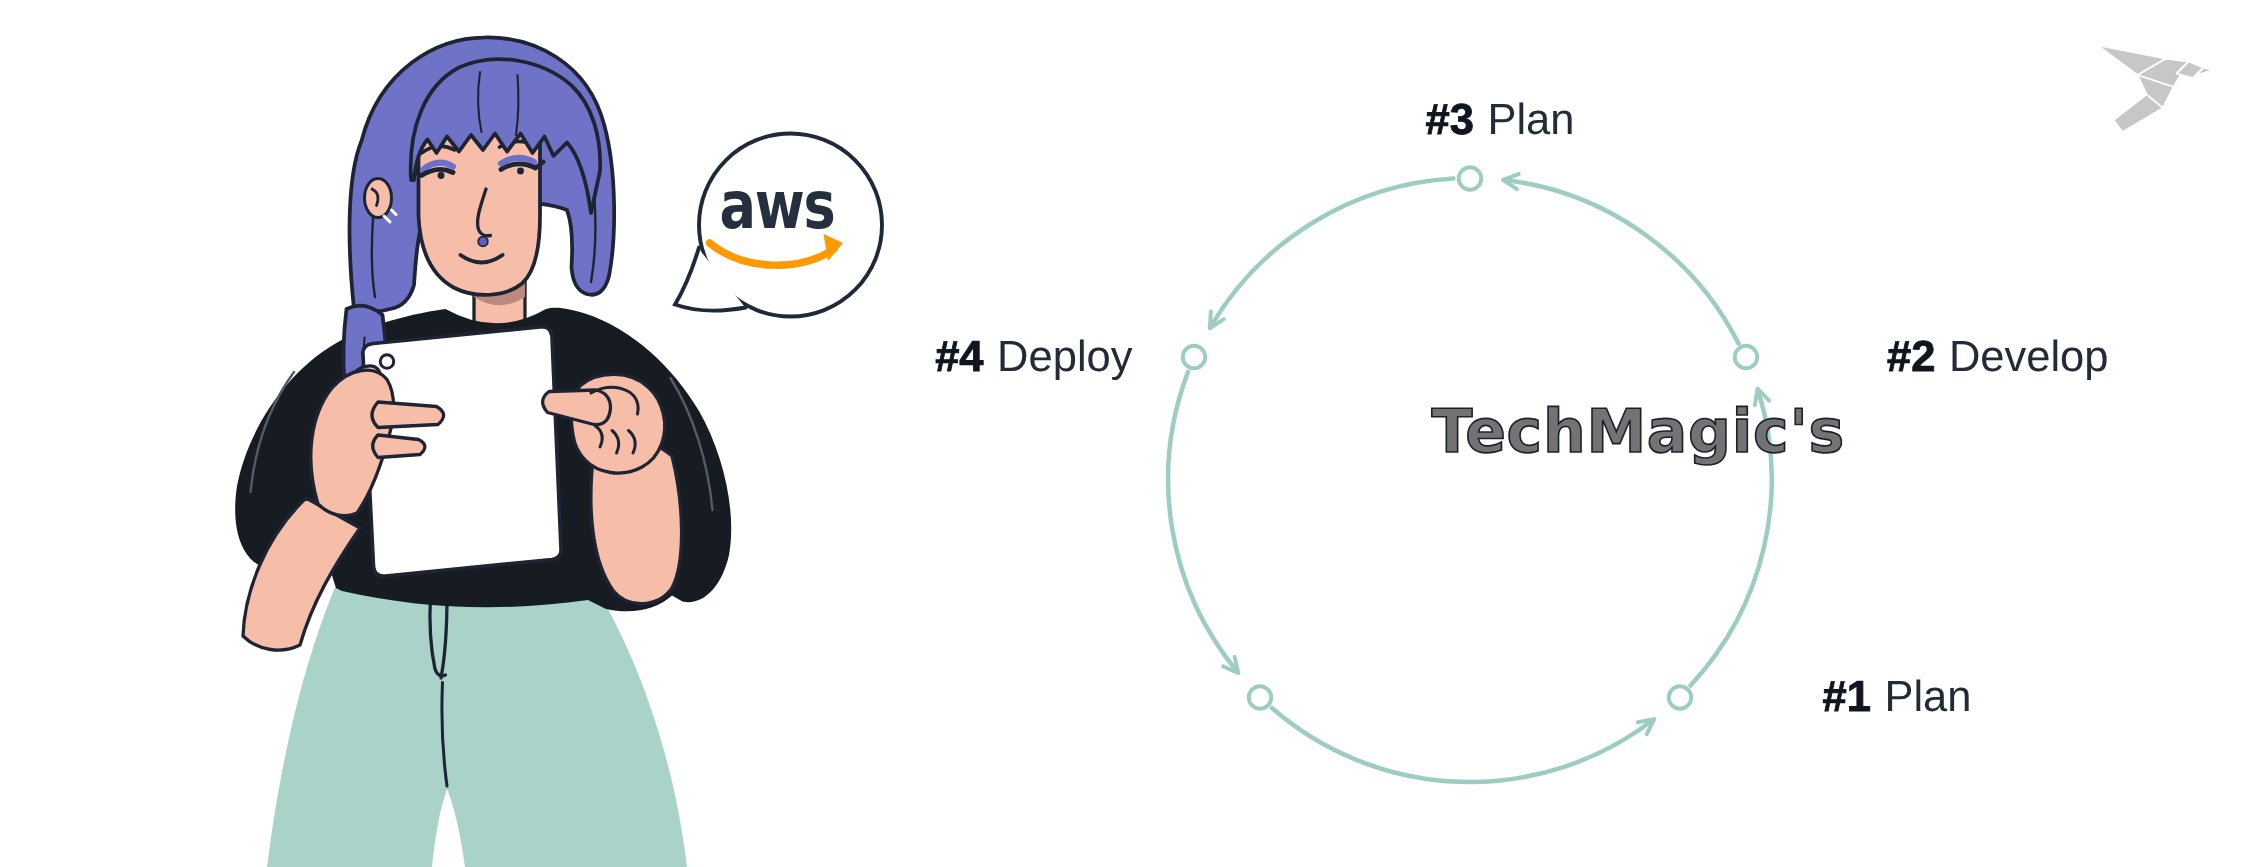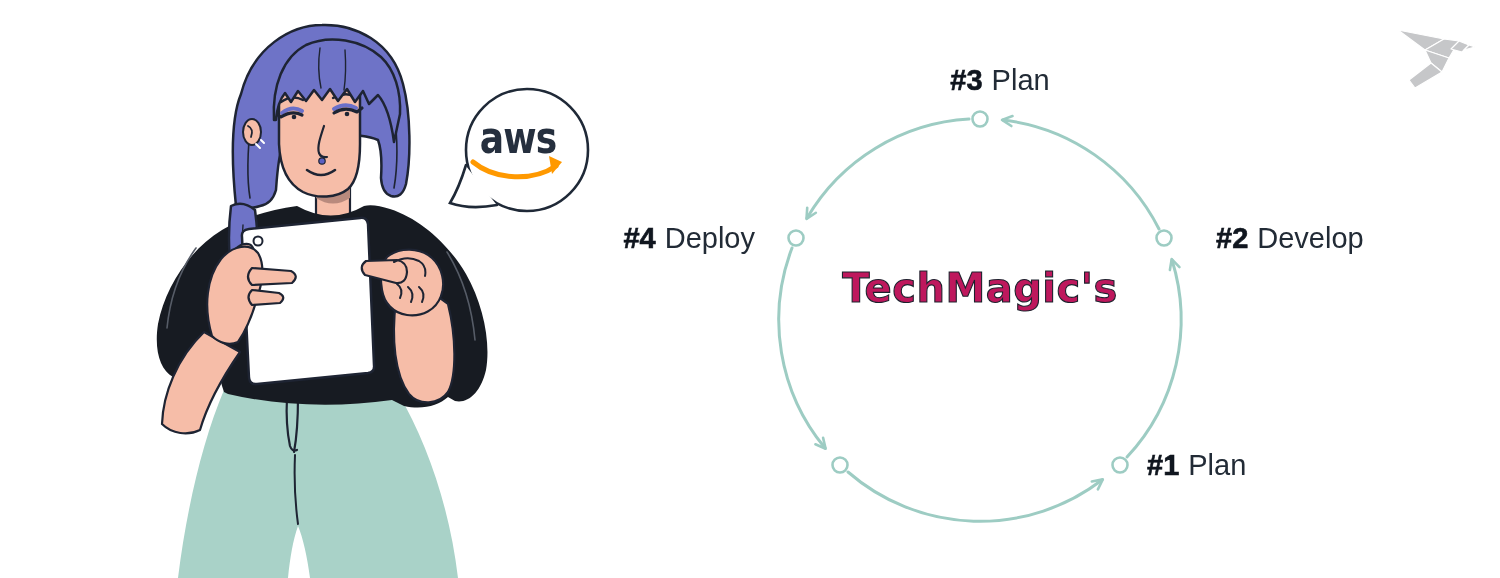--- a/index.html
+++ b/index.html
@@ -13,32 +13,32 @@
   
   .step {
     position:absolute; white-space:nowrap;
     font-size:29px; line-height:36px; color:#222b36;
   }
   .step .num {
     font-weight:700; color:#10161f;
     -webkit-text-stroke:0.6px #10161f;
     margin-right:9px;
   }
-  .step-1 { left:1147px; top:447px; }
-  .step-2 { left:1216px; top:220px; }
+  .step-1 { left:1215px; top:447px; }
+  .step-2 { left:1258px; top:220px; }
   .step-3 { left:1000px; top:62px; transform:translateX(-50%); }
   .step-4 { right:745px; top:220px; text-align:right;margin-left:17px; }
   .step-5 { right:722px; top:447px; text-align:right; }
 
   
   .title {
     position:absolute; left:730px; top:262px; width:500px;
-    text-align:center; font-family:"DejaVu Sans", sans-serif;
+    text-align:right; font-family:"DejaVu Sans", sans-serif;
     font-weight:800; font-size:40px; line-height:52px;
-    color:#be185d; -webkit-text-stroke:1.1px #1a212c;
+    color:#737373; -webkit-text-stroke:1.1px #1a212c;
     letter-spacing:0.5px;
   }
   .title span { display:block; }
 
   
   .aws {
     position:absolute; left:458px; top:114px; width:120px;
     text-align:center; font-family:"DejaVu Sans", sans-serif;
     font-weight:700; font-size:44px; line-height:48px; color:#252f3e;
     transform:scaleX(0.82); transform-origin:center;

